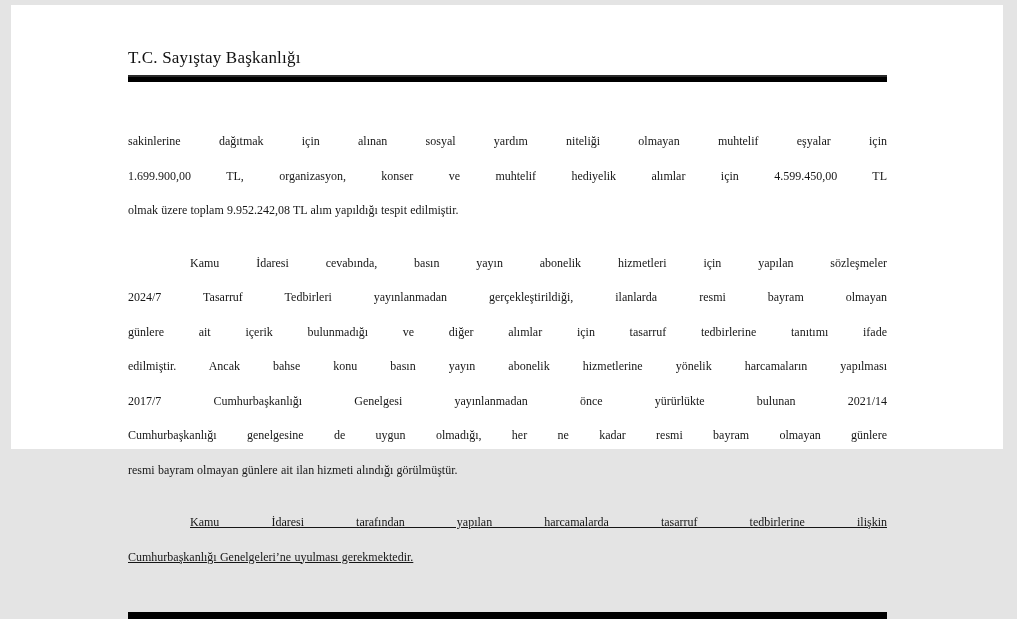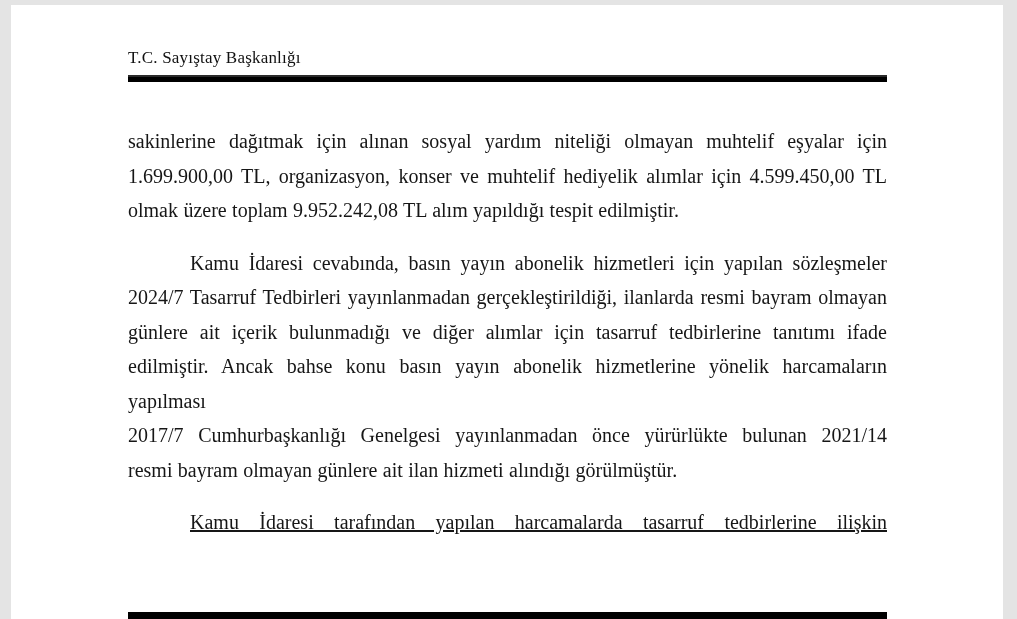--- a/index.html
+++ b/index.html
@@ -9,21 +9,21 @@
     font-family: "Liberation Serif", "DejaVu Serif", serif;
   }
   .viewer {
     position: relative;
     width: 1017px; height: 619px;
     background: #e4e4e4;
   }
   .page {
     position: absolute;
     left: 11px; top: 5px;
-    width: 992px; height: 614px;
+    width: 992px; height: 444px;
     background: #ffffff;
     color: #141414;
   }
   .page-inner {
     padding: 0 116px 0 117px;
   }
   .header-title {
     margin-top: 43px;
     font-size: 17px;
     line-height: 20px;
@@ -32,21 +32,21 @@
   }
   .header-rule {
     margin-top: 7px;
     height: 2px;                 
     border-top: 2px solid #2a2a2a;   
     border-bottom: 5px solid #000000; 
     width: 100%;
   }
   .doc-body {
     margin-top: 42px;
-    font-size: 20px;
+    font-size: 12px;
     color: #161616;
   }
   .para { margin-bottom: 17px; }
   .para:last-child { margin-bottom: 0; text-decoration: underline; }
   .line {
     line-height: 34.5px;
     text-align: justify;
     text-align-last: justify;
     word-spacing: 0.02em;
   }
@@ -79,22 +79,24 @@
             <div class="line">sakinlerine dağıtmak için alınan sosyal yardım niteliği olmayan muhtelif eşyalar için</div>
             <div class="line">1.699.900,00 TL, organizasyon, konser ve muhtelif hediyelik alımlar için 4.599.450,00 TL</div>
             <div class="line last">olmak üzere toplam 9.952.242,08 TL alım yapıldığı tespit edilmiştir.</div>
           </div>
           <div class="para">
             <div class="line indent">Kamu İdaresi cevabında, basın yayın abonelik hizmetleri için yapılan sözleşmeler</div>
             <div class="line">2024/7 Tasarruf Tedbirleri yayınlanmadan gerçekleştirildiği, ilanlarda resmi bayram olmayan</div>
             <div class="line">günlere ait içerik bulunmadığı ve diğer alımlar için tasarruf tedbirlerine tanıtımı ifade</div>
             <div class="line">edilmiştir. Ancak bahse konu basın yayın abonelik hizmetlerine yönelik harcamaların yapılması</div>
             <div class="line">2017/7 Cumhurbaşkanlığı Genelgesi yayınlanmadan önce yürürlükte bulunan 2021/14</div>
+            <div class="line">Cumhurbaşkanlığı genelgesine de uygun olmadığı, her ne kadar resmi bayram olmayan günlere</div>
             <div class="line last">resmi bayram olmayan günlere ait ilan hizmeti alındığı görülmüştür.</div>
           </div>
           <div class="para">
             <div class="line indent">Kamu İdaresi tarafından yapılan harcamalarda tasarruf tedbirlerine ilişkin</div>
+            <div class="line last">Cumhurbaşkanlığı Genelgeleri’ne uyulması gerekmektedir.</div>
           </div>
         </div>
     </div>
     <div class="footer-rule"></div>
   </div>
 </div>
 
 </body></html>

